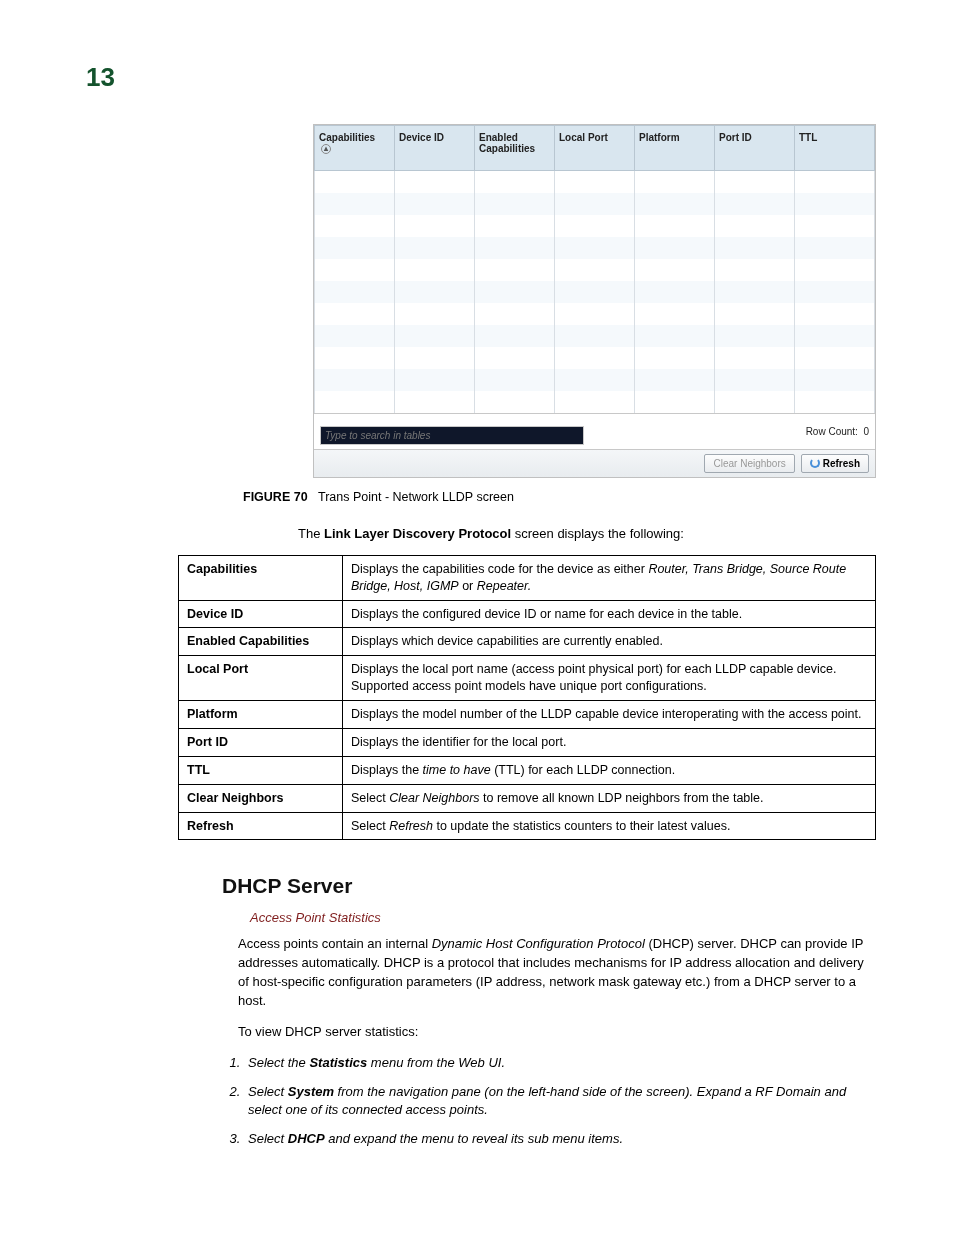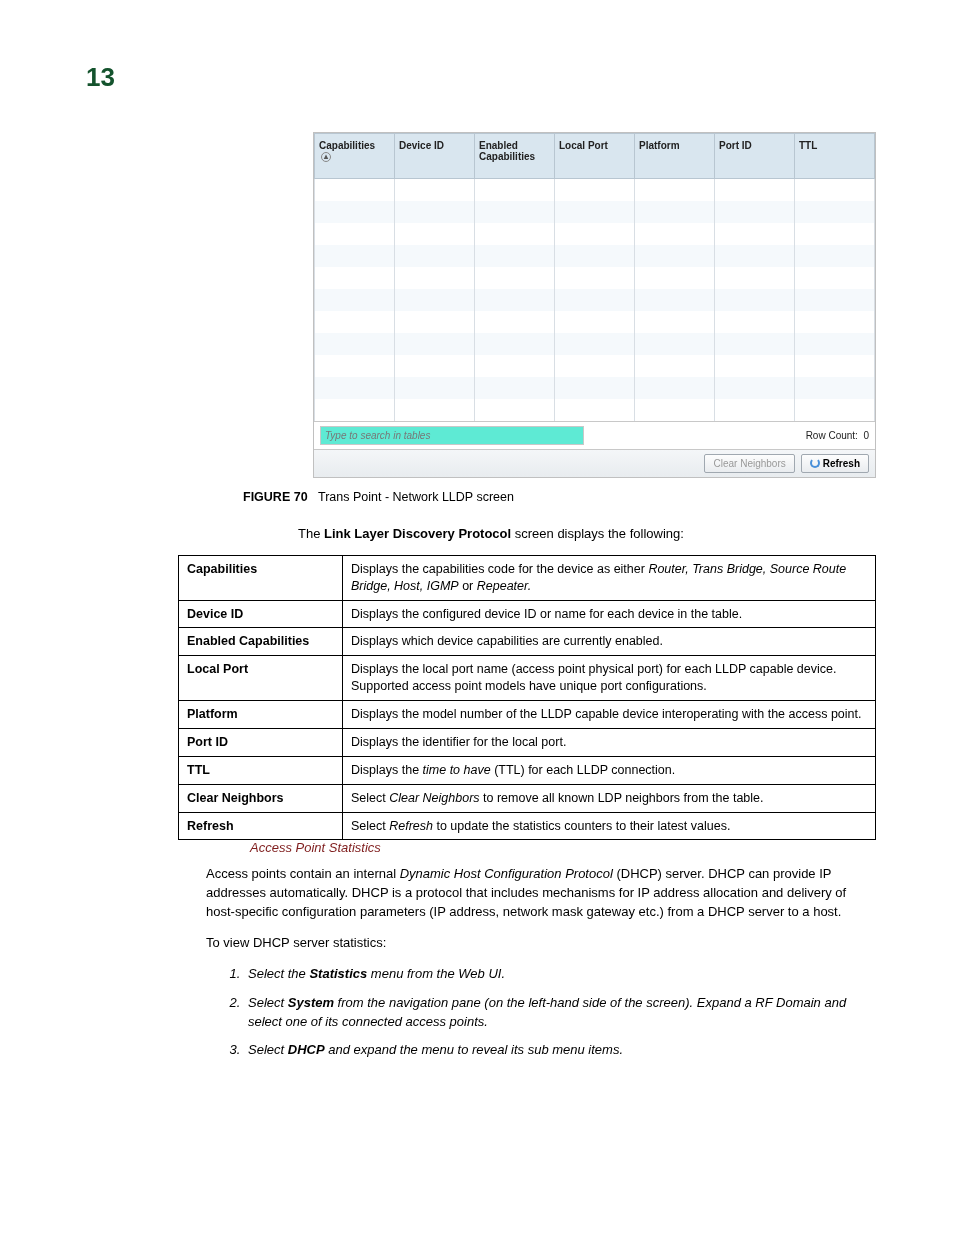--- a/index.html
+++ b/index.html
@@ -16,21 +16,21 @@
     position: absolute;
     top: 62px;
     left: 86px;
     font-size: 26px;
     font-weight: bold;
     color: #14532d;
     font-family: Liberation Sans, sans-serif;
   }
   .content {
     position: absolute;
-    top: 132px;
+    top: 124px;
     left: 178px;
     width: 698px;
   }
   
   .screenshot-wrap {
     border: 1px solid #c0c0c0;
     background: #f7f9fb;
     margin-left: 135px;
     margin-bottom: 12px;
   }
@@ -79,22 +79,23 @@
     align-items: center;
     padding: 4px 6px;
     font-size: 10px;
   }
   .search-row input {
     flex: 0 0 48%;
     border: 1px solid #c8c8c8;
     padding: 3px 4px;
     font-size: 10px;
     color: #777;
-    background: #5eead4;
+    background: #0f172a;
     font-style: italic;
+    margin-top: 8px;
   }
   .row-count {
     margin-left: auto;
     color: #222;
   }
   .button-bar {
     background: linear-gradient(#f4f6f8, #e8ecef);
     border-top: 1px solid #c8c8c8;
     display: flex;
     justify-content: flex-end;
@@ -162,21 +163,21 @@
   .sublink {
     color: #7f1d1d;
     font-style: italic;
     font-size: 13px;
     margin-left: 72px;
     margin-bottom: 10px;
   }
   .para {
     font-size: 13px;
     line-height: 1.45;
-    margin-left: 28px;
+    margin-left: 60px;
     margin-bottom: 12px;
   }
   ol.steps {
     margin-left: 44px;
     font-size: 13px;
     line-height: 1.45;
     list-style-position: outside;
     padding-left: 22px;
     font-style: italic;
   }
@@ -365,20 +366,21 @@
       <td>Clear Neighbors</td>
       <td><span>Select </span><span class="ital">Clear Neighbors</span><span> to remove all known LDP neighbors from the table.</span></td>
     </tr>
     <tr>
       <td>Refresh</td>
       <td><span>Select </span><span class="ital">Refresh</span><span> to update the statistics counters to their latest values.</span></td>
     </tr>
   </tbody>
     </table>
 
+  <div class="section-heading" style="margin-left:44px">DHCP Server</div>
   <div class="sublink">Access Point Statistics</div>
   <div class="para">
     <span>Access points contain an internal </span><span class="ital">Dynamic Host Configuration Protocol</span><span> (DHCP) server. DHCP can provide IP addresses automatically. DHCP is a protocol that includes mechanisms for IP address allocation and delivery of host-specific configuration parameters (IP address, network mask gateway etc.) from a DHCP server to a host.</span>
   </div>
   <div class="para">To view DHCP server statistics:</div>
   <ol class="steps">
     <li><span>Select the </span><span class="bold">Statistics</span><span> menu from the Web UI.</span></li>
     <li><span>Select </span><span class="bold">System</span><span> from the navigation pane (on the left-hand side of the screen). Expand a RF Domain and select one of its connected access points.</span></li>
     <li><span>Select </span><span class="bold">DHCP</span><span> and expand the menu to reveal its sub menu items.</span></li>
   </ol>

